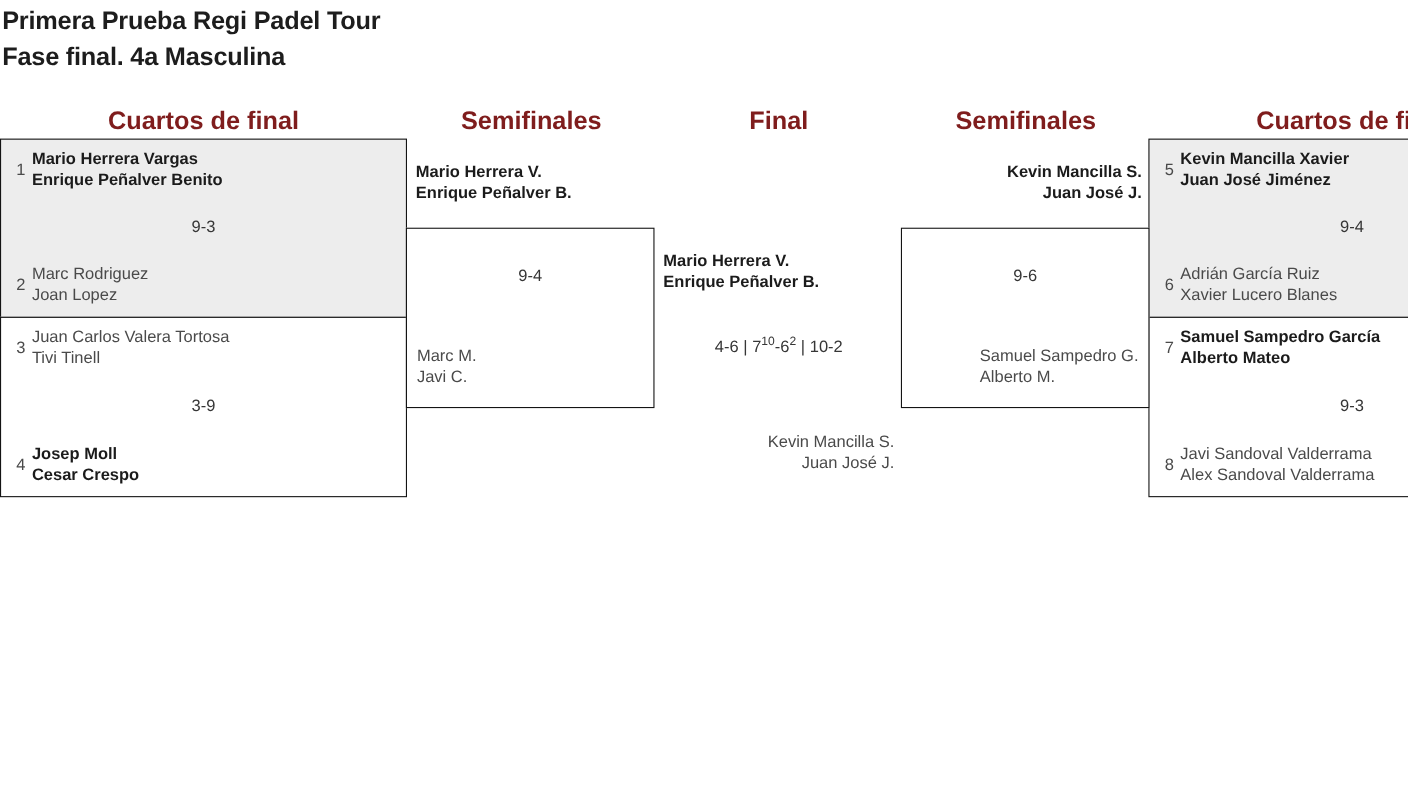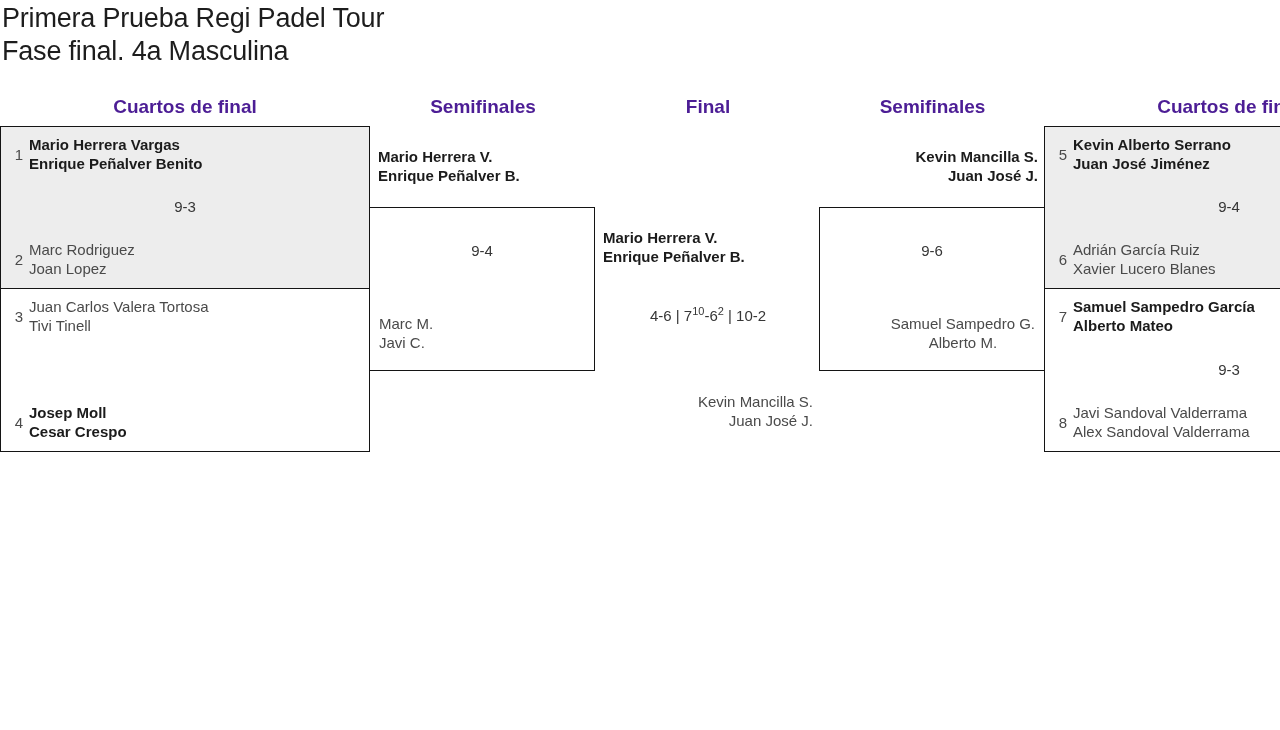--- a/index.html
+++ b/index.html
@@ -1,33 +1,33 @@
 <!DOCTYPE html>
 <html style="--green: #76b72e; --blue: #29a9e1; --orange: #e87b17; --box-fill: #ededed; --box-border: #141414; --text-dark: #1b1b1b; --text-gray: #4a4a4a;"><head>
 <meta charset="utf-8">
 <style>
   html,body{margin:0;padding:0;background:#fff;}
   .stage{position:relative;width:1280px;height:730px;overflow:hidden;background:#fff;
          font-family:"Liberation Sans","DejaVu Sans",sans-serif;}
 
   
-  .title{position:absolute;left:2px;top:2px;font-size:27px;font-weight:400;
+  .title{position:absolute;left:2px;top:2px;font-size:23px;font-weight:700;
          line-height:33px;color:#1d1d1d;letter-spacing:-0.2px;}
   .logo{position:absolute;left:1048px;top:2px;width:232px;height:72px;cursor:pointer;}
   .dot{position:absolute;border-radius:50%;}
   .d1{left:10px;top:10px;width:16px;height:16px;background:var(--blue);}
   .d2{left:36px;top:3px;width:26px;height:26px;background:var(--green);}
   .d3{left:20px;top:25px;width:20px;height:20px;background:var(--orange);}
   .d4{left:4px;top:38px;width:22px;height:22px;background:var(--blue);}
   .d5{left:36px;top:44px;width:14px;height:14px;background:var(--green);}
   .logotext{position:absolute;left:64px;top:4px;font-size:52px;font-weight:700;
             letter-spacing:-2px;color:var(--green);line-height:64px;}
 
   
-  .rh{position:absolute;top:96px;font-size:19px;font-weight:600;color:#4c1d95;
+  .rh{position:absolute;top:96px;font-size:23px;font-weight:600;color:#7f1d1d;
       text-align:center;white-space:nowrap;}
   .rh1{left:0;width:370px}.rh2{left:370px;width:226px}.rh3{left:595px;width:226px}
   .rh4{left:820px;width:225px}.rh5{left:1044px;width:370px}
 
   
   .qbox{position:absolute;width:370px;border:1px solid var(--box-border);box-sizing:border-box;
         display:flex;flex-direction:column;justify-content:space-between;padding:8px 0 10px;}
   .qf1{left:0;top:126px;height:163px;background:var(--box-fill);}
   .qf2{left:0;top:288px;height:164px;background:#fff;}
   .qf3{left:1044px;top:126px;height:163px;background:var(--box-fill);}
@@ -47,21 +47,21 @@
   .sf2w{right:242px;text-align:right;}
   .sfbox{position:absolute;top:207px;width:226px;height:164px;background:#fff;
          border:1px solid var(--box-border);box-sizing:border-box;}
   .sf1{left:369px;}
   .sf2{left:819px;}
   .sfscore{position:absolute;top:34px;left:0;right:0;text-align:center;font-size:15px;
            color:#363636;}
   .sfloser{position:absolute;bottom:18px;font-size:15px;line-height:19px;
            color:var(--text-gray);}
   .sf1 .sfloser{left:9px;}
-  .sf2 .sfloser{right:9px;text-align:center;}
+  .sf2 .sfloser{right:9px;text-align:left;}
 
   
   .finwin{position:absolute;left:603px;top:228px;font-size:15px;font-weight:700;
           line-height:19px;color:var(--text-dark);}
   .finscore{position:absolute;left:595px;top:307px;width:226px;text-align:center;
             font-size:15px;color:#363636;}
   .finscore sup{font-size:11px;line-height:0;}
   .finloser{position:absolute;left:595px;top:392px;width:218px;text-align:right;
             font-size:15px;line-height:19px;color:var(--text-gray);}
 </style>
@@ -101,34 +101,35 @@
   </div>
 
   <div class="qbox qf2">
     <div class="team">
       <span class="seed">3</span>
       <span class="names">
         <span class="nm">Juan Carlos Valera Tortosa</span>
         <span class="nm">Tivi Tinell</span>
       </span>
     </div>
+    <div class="score">3-9</div>
     <div class="team">
       <span class="seed">4</span>
       <span class="names winner">
         <span class="nm">Josep Moll</span>
         <span class="nm">Cesar Crespo</span>
       </span>
     </div>
   </div>
 
   <div class="qbox qf3">
     <div class="team">
       <span class="seed">5</span>
       <span class="names winner">
-        <span class="nm">Kevin Alberto Serrano</span>
+        <span class="nm">Kevin Mancilla Xavier</span>
         <span class="nm">Juan José Jiménez</span>
       </span>
     </div>
     <div class="score">9-4</div>
     <div class="team">
       <span class="seed">6</span>
       <span class="names">
         <span class="nm">Adrián García Ruiz</span>
         <span class="nm">Xavier Lucero Blanes</span>
       </span>

